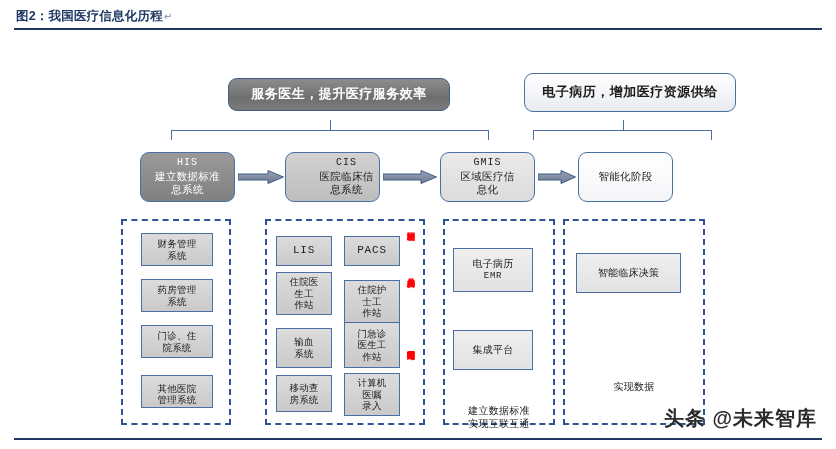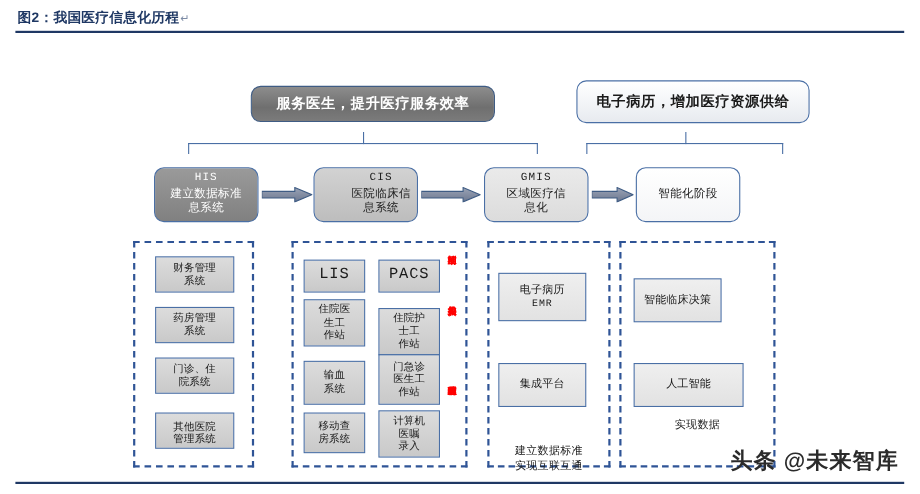--- a/index.html
+++ b/index.html
@@ -152,21 +152,21 @@
     align-items: center;
     justify-content: center;
     text-align: center;
     font-size: 9.5px;
     line-height: 1.22;
     letter-spacing: .2px;
     padding: 1px;
   }
   .item.mono {
     font-family: "Liberation Mono", "DejaVu Sans Mono", monospace;
-    font-size: 14px;
+    font-size: 11px;
     letter-spacing: .8px;
   }
   .item.lightbox {
     background: linear-gradient(180deg,#efefef,#e2e2e2);
   }
   .item.big { font-size: 10px; }
 
   
   .vlabel {
     position: absolute;
@@ -364,29 +364,24 @@
         <div>集成平台</div>
       </div>
   </div>
   <div class="caption" style="left:443px; top:380px; width:112px;margin-top:24px;">
     <div>建立数据标准</div>
     <div>实现互联互通</div>
   </div>
 
   <div class="group g4"></div>
 
-  <div class="item lightbox big" style="left:576px; top:253px; width:80px; height:40px;">
+  <div class="item lightbox big" style="left:576px; top:253px; width:105px; height:40px;">
     <div>
         <div>智能临床决策</div>
       </div>
   </div>
-  <div class="item lightbox big" style="left:576px; top:330px; width:100px; height:40px;">
-    <div>
-        <div>人工智能</div>
-      </div>
-  </div>
   <div class="caption" style="left:563px; top:380px; width:142px;">
     <div>实现数据</div>
   </div>
 
   <div class="watermark">头条 @未来智库</div>
 
 </div>
 
 </body></html>

